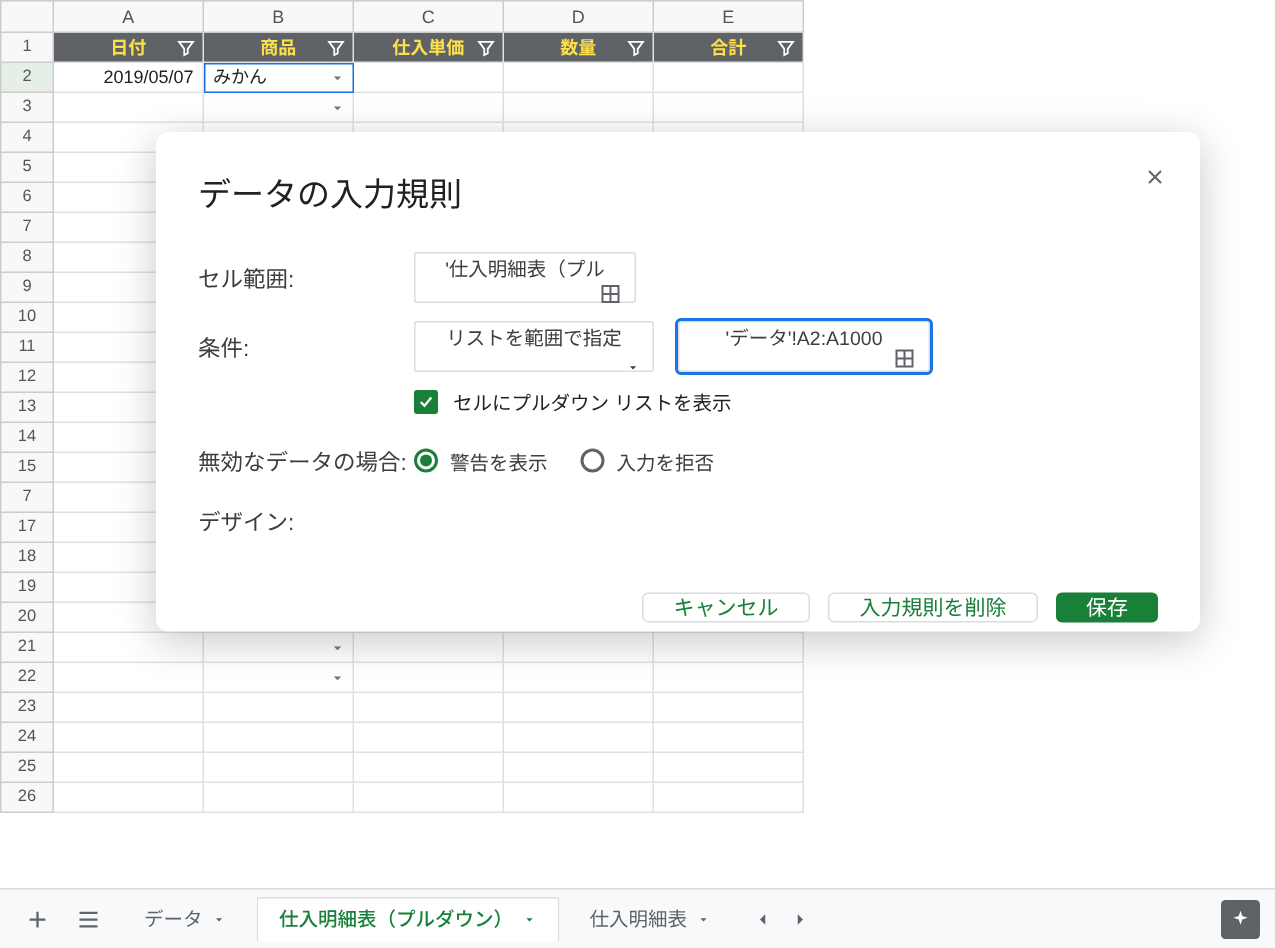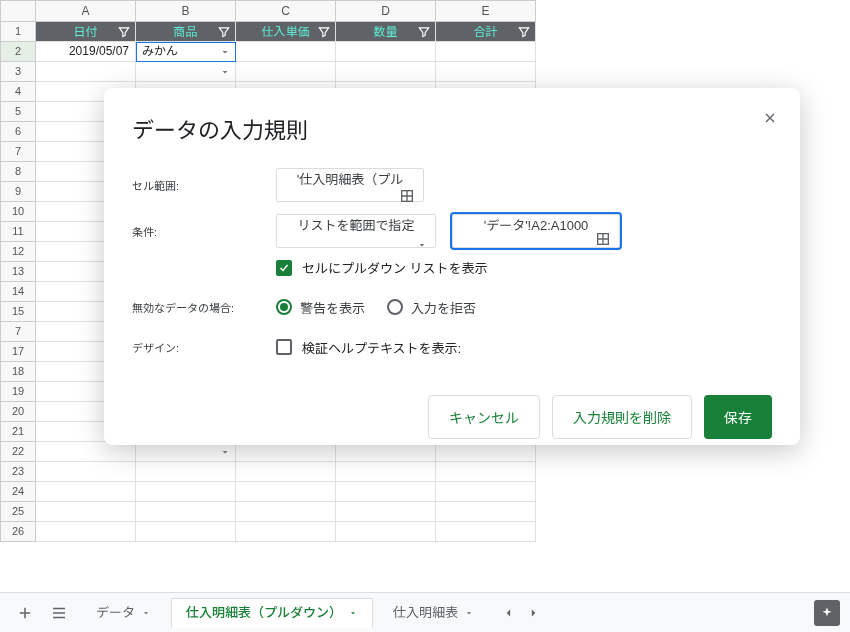--- a/index.html
+++ b/index.html
@@ -7,21 +7,21 @@
   #app { position: relative; width: 850px; height: 632px; overflow: hidden; background: #fff; }
 
   
   .sheet { position: absolute; left: 0; top: 0; width: 540px; }
   .col-headers { display: flex; height: 22px; }
   .corner { width: 36px; border: 1px solid #ccc; background: #f8f8f8; }
   .ch { width: 100px; border: 1px solid #ccc; border-left: none; background: #f8f8f8; text-align: center; line-height: 20px; color: #555; font-size: 12px; }
   .row { display: flex; height: 20px; }
   .rh { width: 36px; border: 1px solid #ccc; border-top: none; background: #f8f8f8; text-align: center; line-height: 18px; color: #555; font-size: 11px; }
   .cell { width: 100px; border: 1px solid #e0e0e0; border-top: none; border-left: none; background: #fff; padding: 0 6px; line-height: 18px; font-size: 12px; overflow: hidden; white-space: nowrap; position: relative; }
-  .cell.header { background: #5f6368; color: #5eead4; font-size: 12px; text-align: center; display:flex; align-items:center; justify-content:center; }
+  .cell.header { background: #5f6368; color: #fde047; font-size: 12px; text-align: center; display:flex; align-items:center; justify-content:center;font-weight:bold; }
   .cell.header .flticon { position:absolute; right:4px; top:0; bottom:0; display:flex; align-items:center; }
   .flticon svg { width:14px; height:14px; }
   .cell.sel { outline: 1px solid #1a73e8; outline-offset: -1px; }
   .dd-arrow { position:absolute; right:4px; top:50%; transform:translateY(-50%); width:12px; height:12px; color:#777; }
   .row.r2 .rh, .row.r2 .cell.sel { }
   .row.r2 .rh { background:#eef5ee; }
 
   
   .tabs { position: absolute; left: 0; bottom: 0; width: 850px; height: 40px; border-top: 1px solid #ddd; background: #f8f9fa; display: flex; align-items: center; padding: 0 8px; gap: 0; }
   .tab-btn { width: 34px; height: 30px; display:flex; align-items:center; justify-content:center; color:#5f6368; cursor:pointer; }
@@ -31,38 +31,38 @@
   .tab.active .dd-small { color:#188038; }
   .nav-arrows { margin-left: 14px; display:flex; gap:10px; color:#5f6368; }
   .explore { position:absolute; right:10px; width:26px; height:26px; background:#5f6368; border-radius:3px; display:flex; align-items:center; justify-content:center; color:#fff; cursor:pointer;}
 
   
   .scrim { position:absolute; inset:0; }
   .dialog { position:absolute; left:104px; top:88px; width:696px; background:#fff; border-radius:8px; box-shadow:0 6px 28px rgba(0,0,0,.22); padding:24px 28px 6px; }
   .dlg-title { font-size:22px; font-weight:400; color:#202124; margin:0 0 18px; }
   .dlg-close { position:absolute; right:16px; top:16px; width:28px; height:28px; display:flex; align-items:center; justify-content:center; color:#5f6368; cursor:pointer; }
   .frow { display:flex; align-items:center; min-height:40px; padding:6px 0; }
-  .flabel { width:144px; font-size:11px; color:#3c4043; }
+  .flabel { width:144px; font-size:15px; color:#3c4043; }
   .rangebox, .selectbox, .txtbox { height:34px; border:1px solid #dadce0; border-radius:2px; display:flex; align-items:center; padding:0 8px; font-size:13px; color:#3c4043; background:#fff;flex-direction:column; }
   .rangebox { width:148px; }
   .rangebox .grid-icon, .txtbox .grid-icon { margin-left:auto; color:#5f6368; }
   .selectbox { width:160px; gap:6px; cursor:pointer; }
   .selectbox .dd-small { margin-left:auto; }
   .txtbox { width:168px; margin-left:16px; outline:2px solid #1a73e8; }
   .checkrow { display:flex; align-items:center; gap:10px; margin-top:4px; padding-left:144px; }
   .checkbox { width:16px; height:16px; border-radius:2px; display:inline-flex; align-items:center; justify-content:center; }
   .checkbox.checked { background:#188038; color:#fff; }
   .checkbox.unchecked { border:2px solid #5f6368; }
   .radio { width:16px; height:16px; border:2px solid #5f6368; border-radius:50%; display:inline-flex; align-items:center; justify-content:center; }
   .radio.checked { border-color:#188038; }
   .radio.checked::after { content:""; width:8px; height:8px; background:#188038; border-radius:50%; }
   .radios { display:flex; gap:22px; align-items:center; }
   .radios label { display:flex; align-items:center; gap:8px; font-size:13px; color:#3c4043; cursor:pointer;}
   .dlg-actions { display:flex; justify-content:flex-end; gap:12px; margin-top:28px; }
-  .btn { height:44px; padding:0 20px; border-radius:4px; font-size:14px; display:flex; align-items:center; cursor:pointer; border:1px solid #dadce0; background:#fff; color:#188038; }
+  .btn { height:20px; padding:0 20px; border-radius:4px; font-size:14px; display:flex; align-items:center; cursor:pointer; border:1px solid #dadce0; background:#fff; color:#188038; }
   .btn.primary { background:#188038; color:#fff; border:none; }
   .designrow .opts { display:flex; align-items:center; gap:10px; }
 
   svg { display:block; }
 </style>
 </head>
 <body>
 <div id="app">
 
 <div class="sheet">
@@ -512,24 +512,20 @@
           </label>
       <label>
             <span class="radio"></span>
             <span>入力を拒否</span>
           </label>
     </div>
   </div>
 
   <div class="frow designrow">
     <div class="flabel">デザイン:</div>
-    <div class="opts">
-      <span class="checkbox unchecked"></span>
-      <span>検証ヘルプテキストを表示:</span>
-    </div>
   </div>
 
   <div class="dlg-actions">
     <div class="btn">キャンセル</div>
     <div class="btn">入力規則を削除</div>
     <div class="btn primary">保存</div>
   </div>
 </div>
 
 <div class="tabs">

